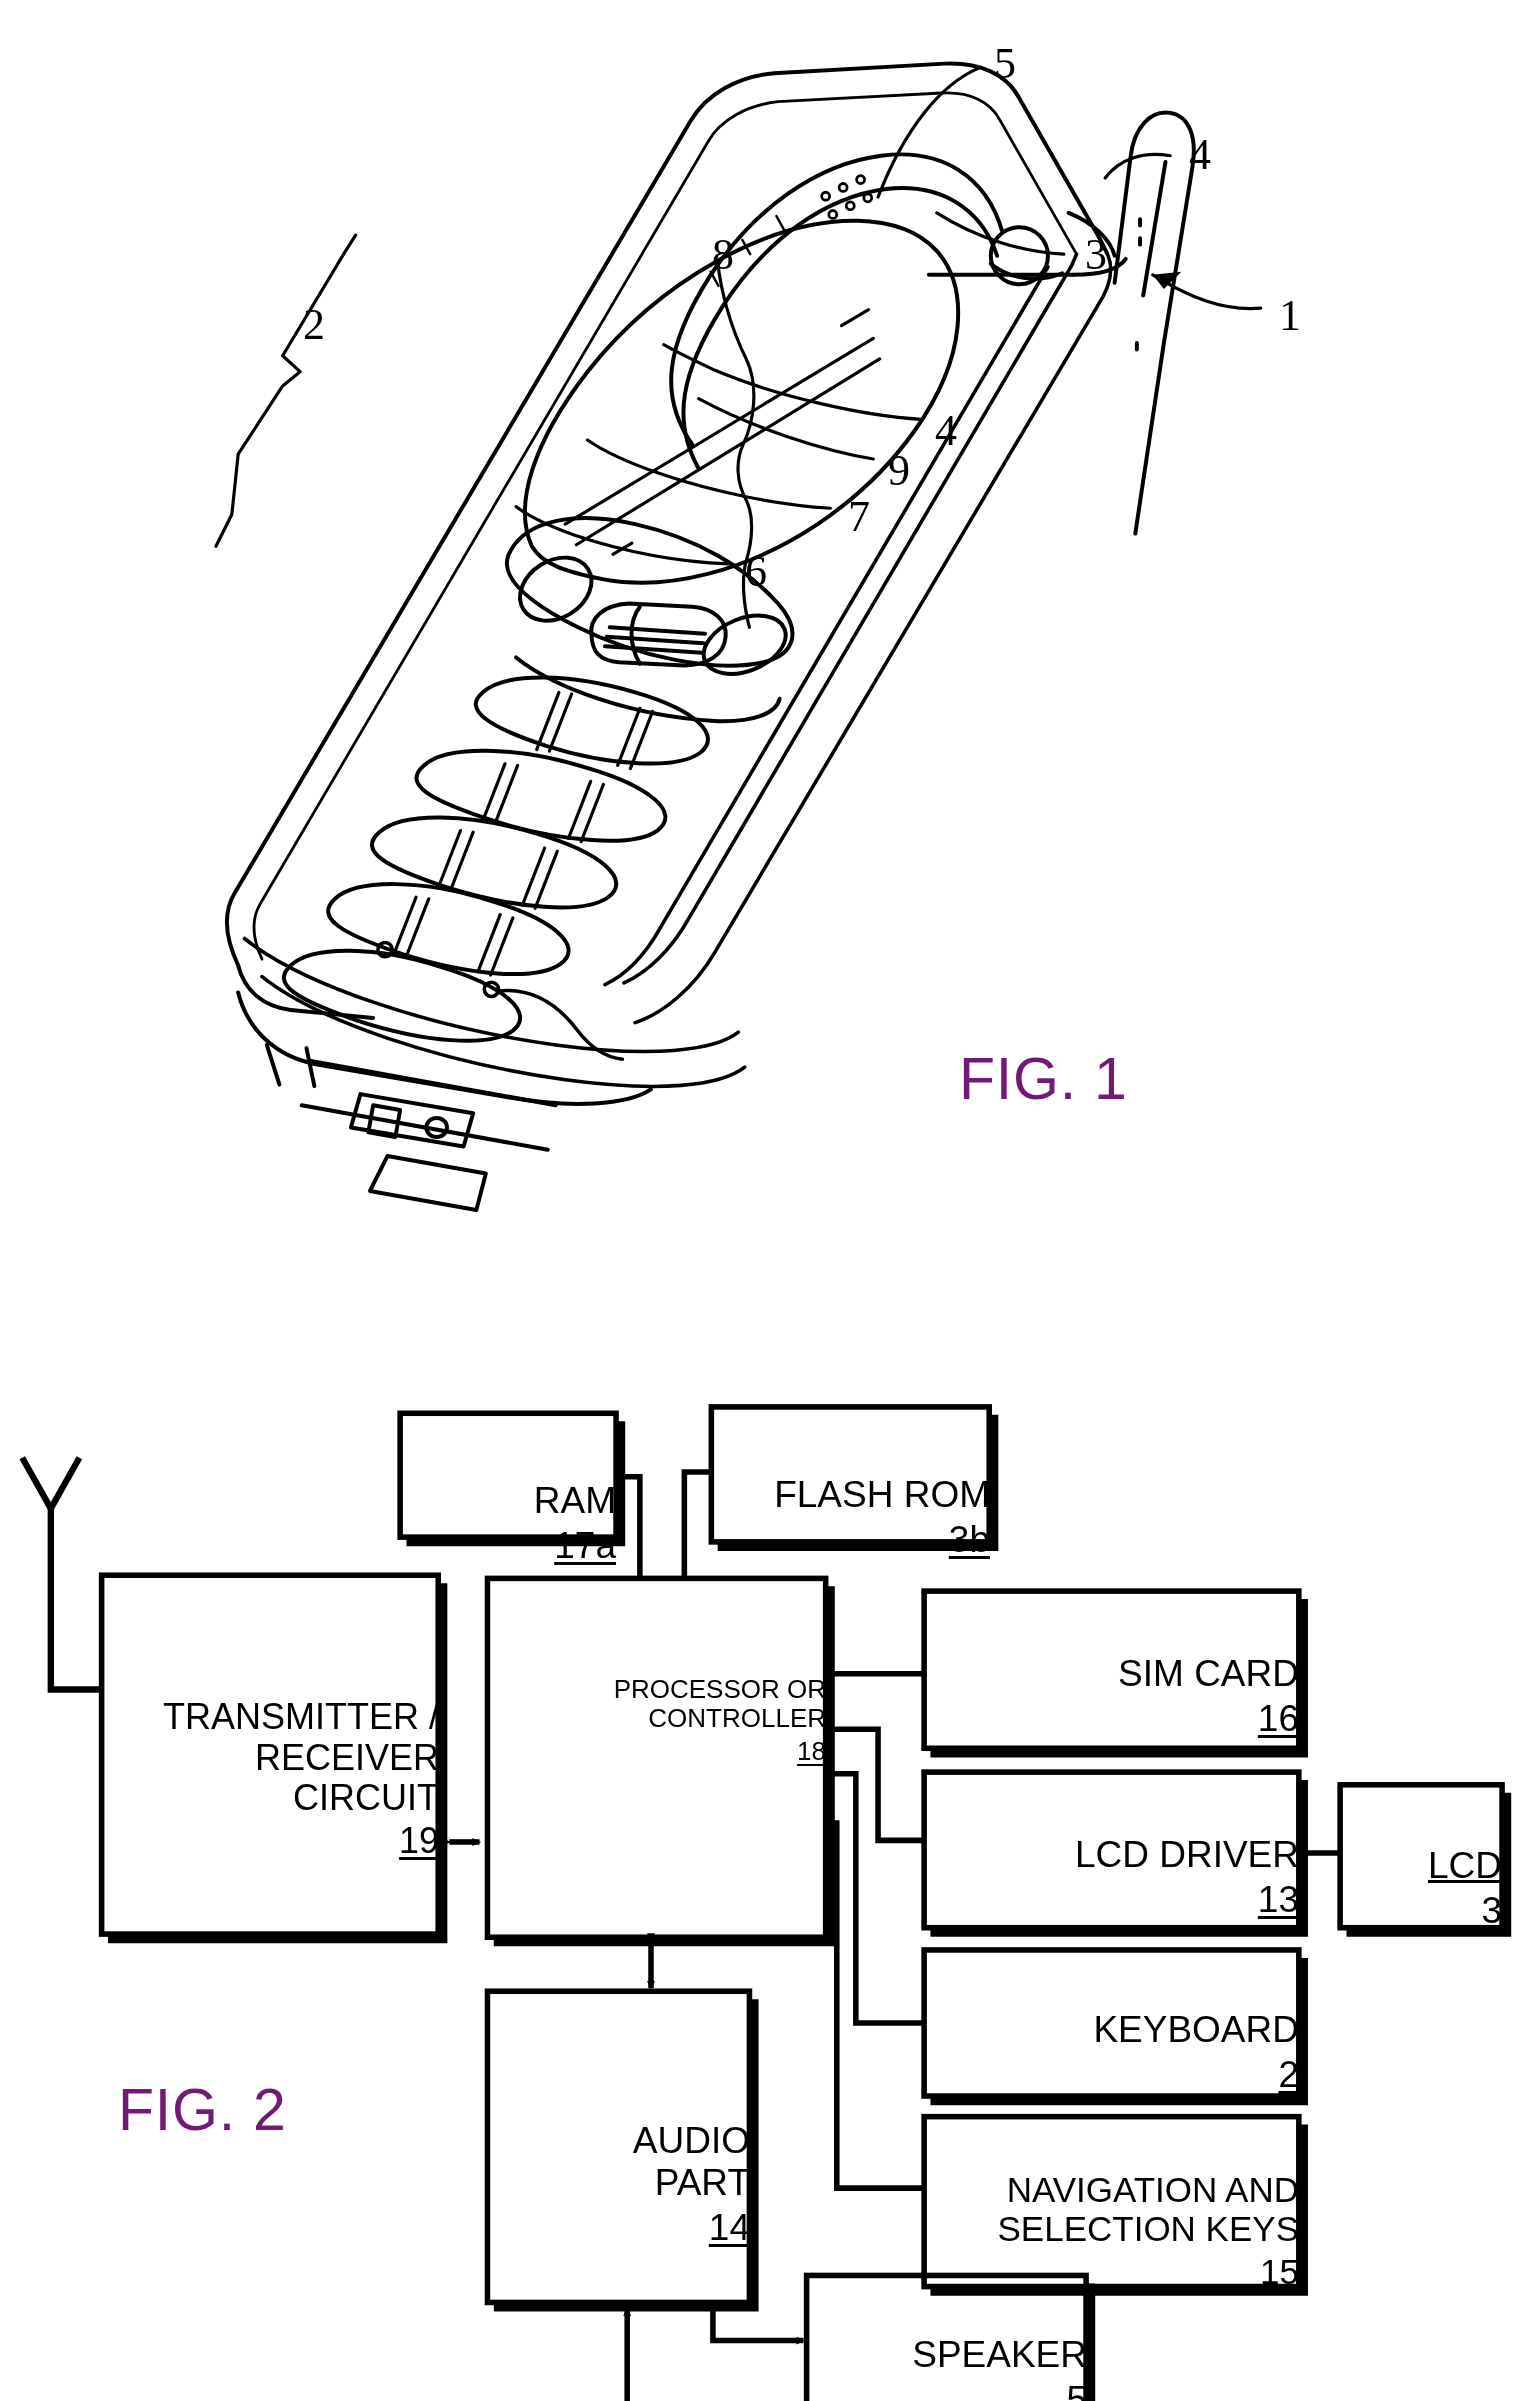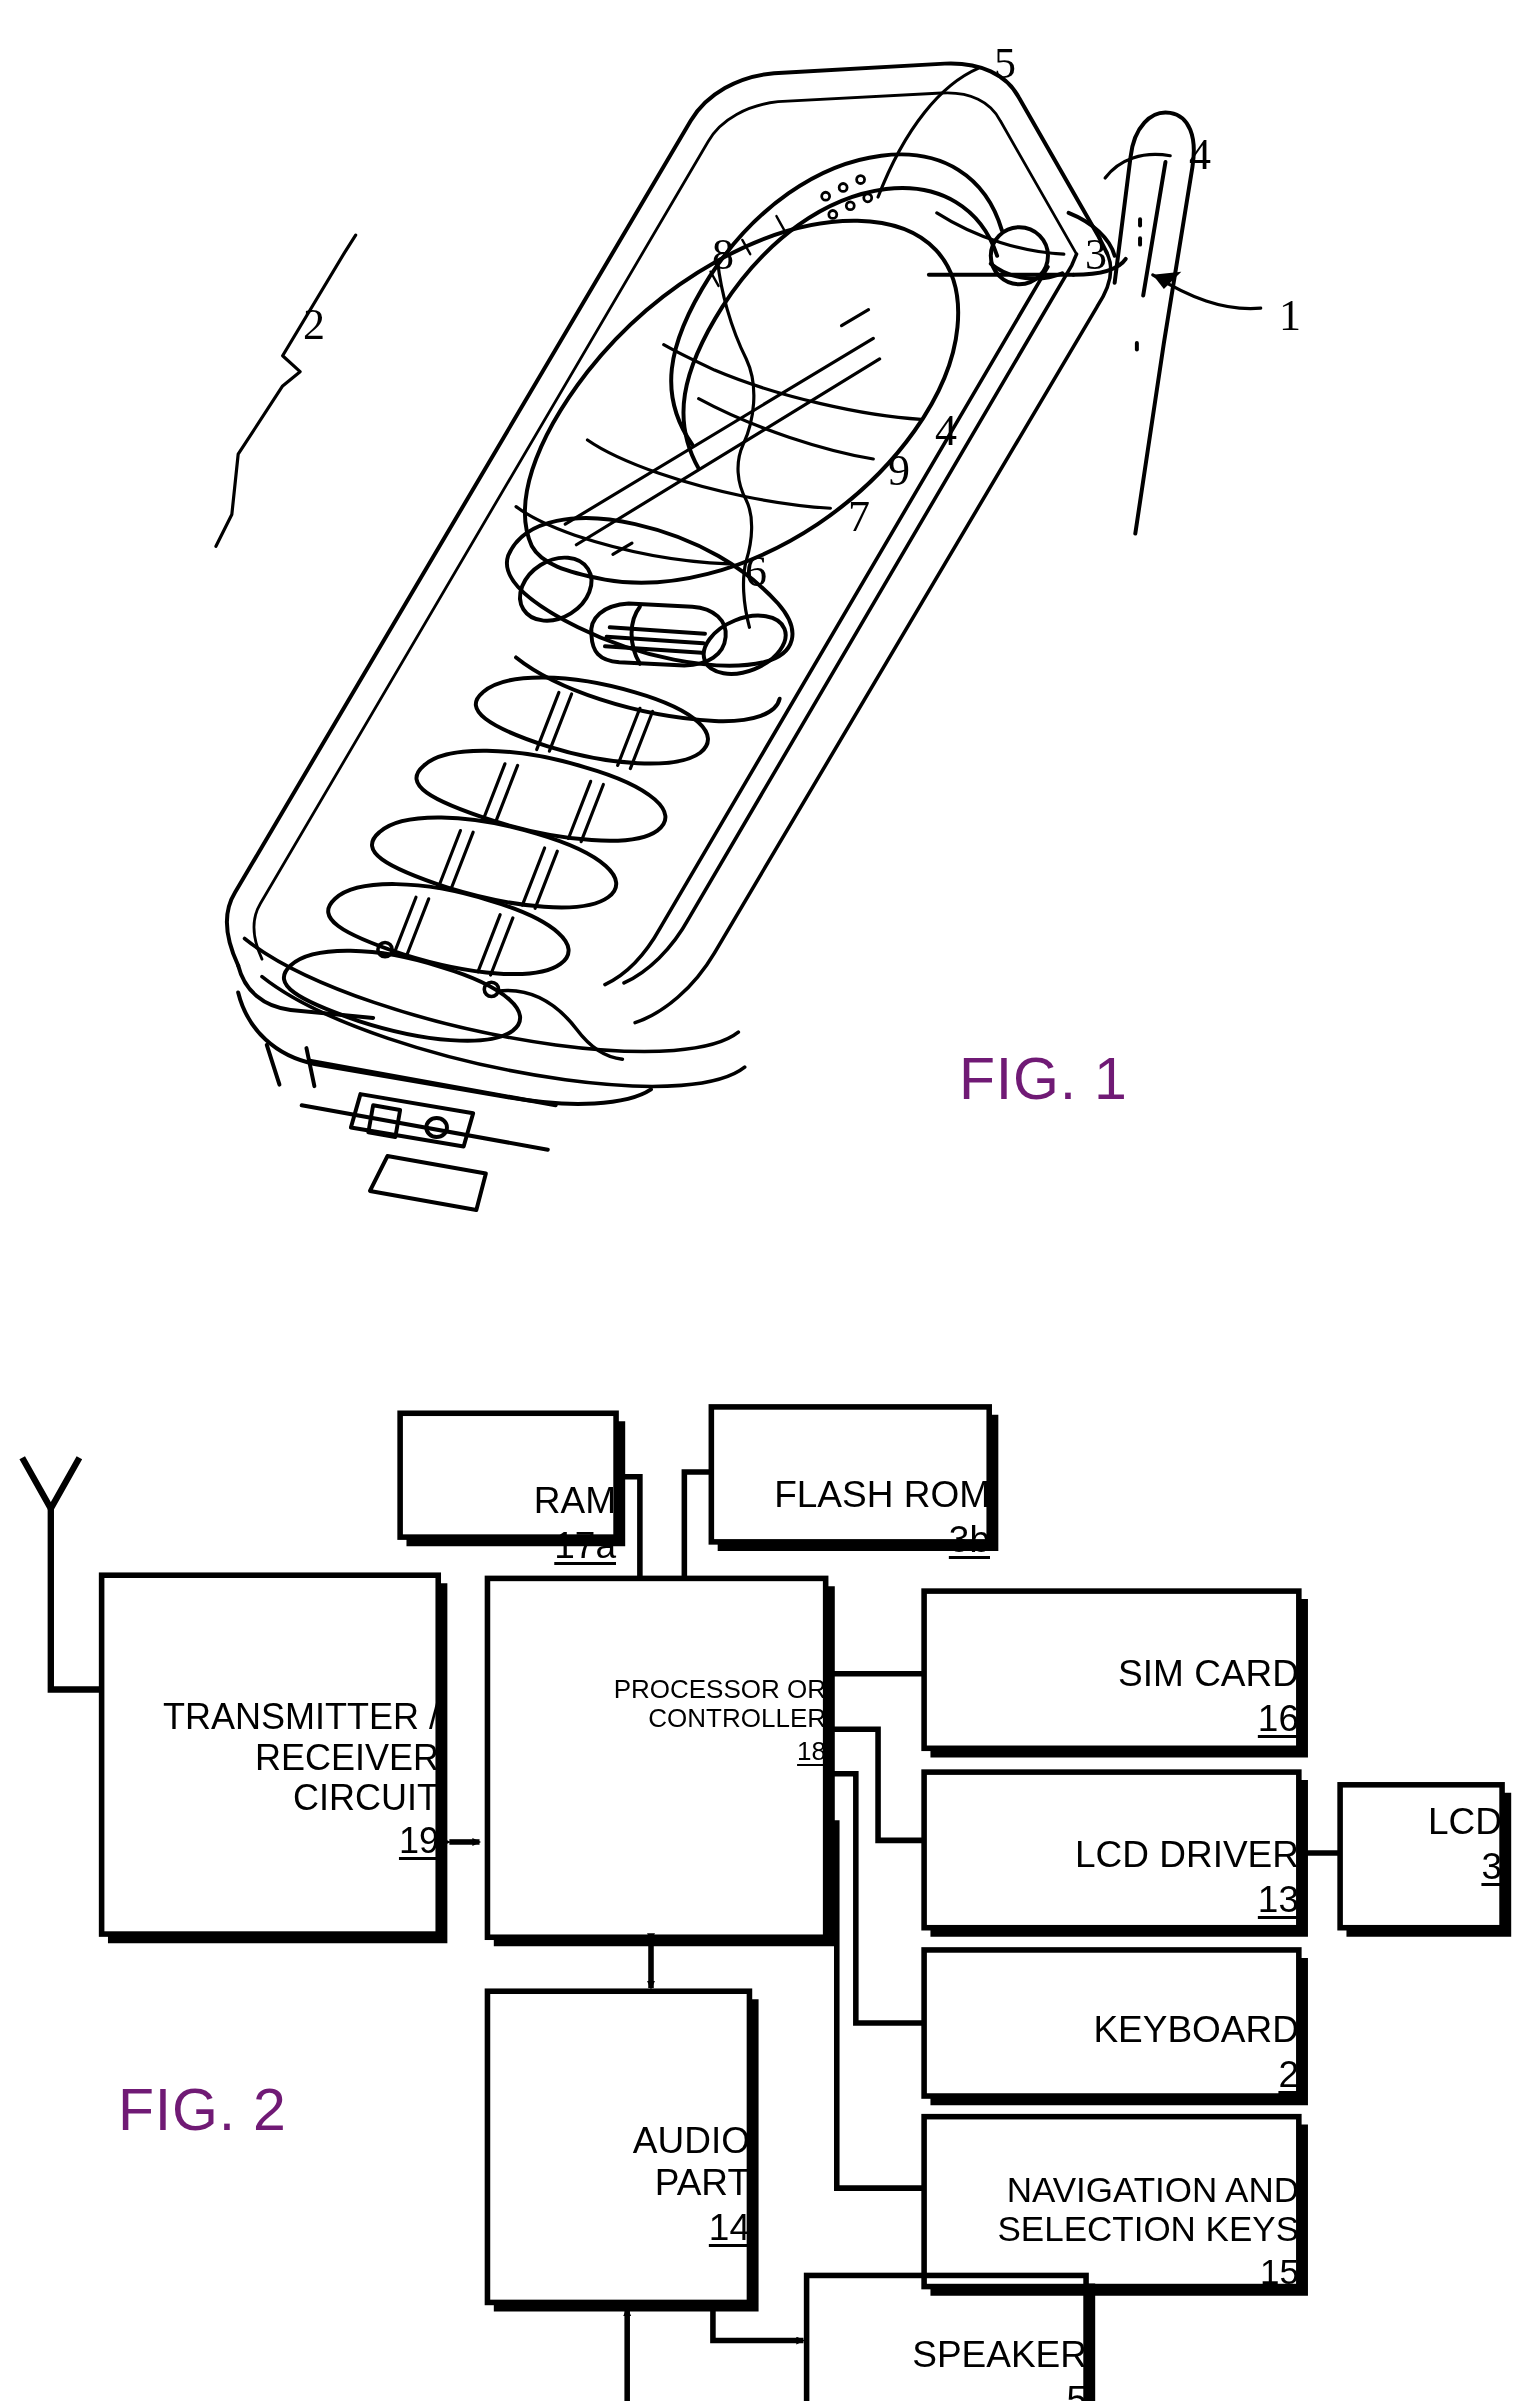--- a/index.html
+++ b/index.html
@@ -395,21 +395,21 @@
   <div class="boxtext" style="left:924px; top:1612px; width:375px; font-size:37px;">
     <span>SIM CARD</span>
     <span class="num">16</span>
   </div>
 
   <div class="boxtext" style="left:924px; top:1793px; width:375px; font-size:37px;">
     <span>LCD DRIVER</span>
     <span class="num">13</span>
   </div>
 
-  <div class="boxtext" style="left:1340px; top:1760px; width:162px; font-size:37px;">
+  <div class="boxtext" style="left:1340px; top:1804px; width:162px; font-size:37px;text-decoration:underline;">
     <span>LCD</span>
     <span class="num">3</span>
   </div>
 
   <div class="boxtext" style="left:924px; top:1968px; width:375px; font-size:37px;">
     <span>KEYBOARD</span>
     <span class="num">2</span>
   </div>
 
   <div class="boxtext" style="left:924px; top:2131px; width:375px; font-size:35px;">

